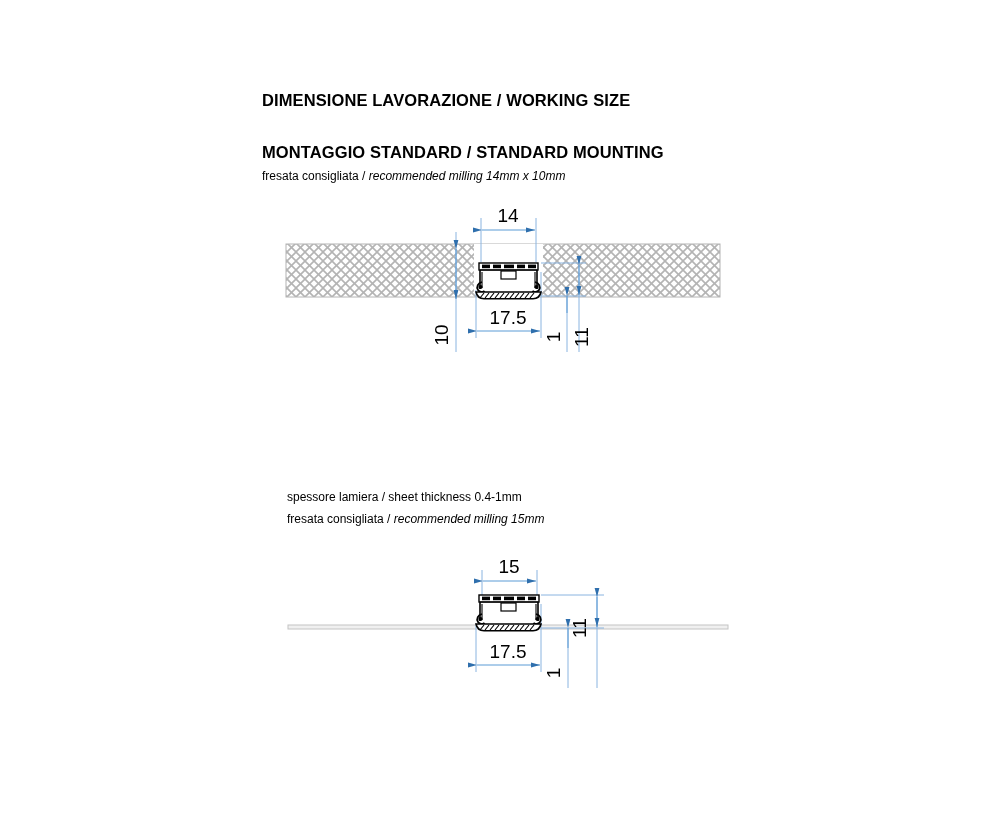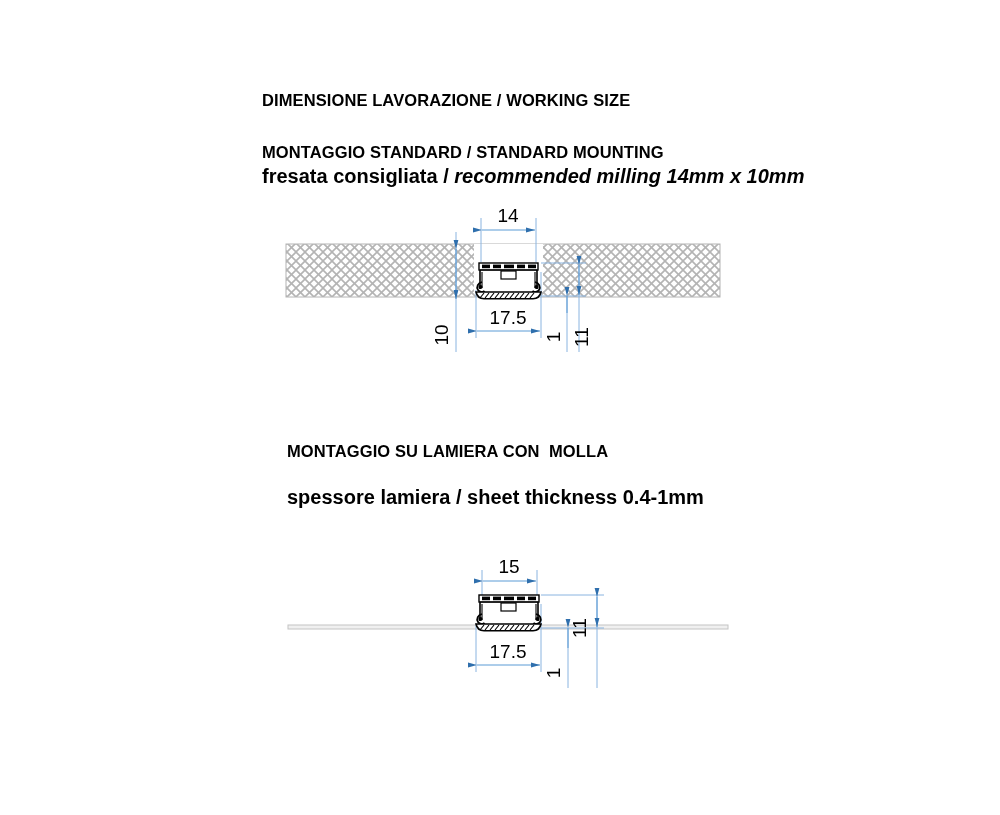--- a/index.html
+++ b/index.html
@@ -28,22 +28,22 @@
     position: absolute;
     white-space: pre;
   }
   .t-heading {
     font-size: 16.5px;
     font-weight: bold;
     letter-spacing: 0.1px;
     line-height: 21px;
   }
   .t-sub {
-    font-size: 20px;
-    font-weight: bold;
+    font-size: 12px;
+    font-weight: normal;
     line-height: 21px;
   }
   .t-sub .ital {
     font-style: italic;
   }
 
   #title-working-size { left: 254px; top: 90px; }
   #heading-standard   { left: 254px; top: 142px; text-align: center; }
   #sub-standard       { left: 254px; top: 166px; }
 
@@ -66,25 +66,25 @@
 <body>
 
 <div id="sheet">
 
   <div class="txt-block t-heading" id="title-working-size">DIMENSIONE LAVORAZIONE / WORKING SIZE</div>
 
   <div class="txt-block t-heading" id="heading-standard">MONTAGGIO STANDARD / STANDARD MOUNTING</div>
 
   <div class="txt-block t-sub" id="sub-standard"><span>fresata consigliata / </span><span class="ital">recommended milling 14mm x 10mm</span></div>
 
-  <div class="txt-block t-heading" id="heading-sheet-it">MONTAGGIO SU LAMIERA CON  MOLLA</div>
 
 
   <div class="txt-block t-sub" id="sub-sheet-1">spessore lamiera / sheet thickness 0.4-1mm</div>
 
+  <div class="txt-block t-sub" id="sub-sheet-2"><span>fresata consigliata / </span><span class="ital">recommended milling 15mm</span></div>
 
   <svg id="svg-standard" width="1000" height="815" style="position:absolute; left:0; top:0; pointer-events:none;" viewBox="0 0 1000 815">
 
     <defs>
       <pattern id="crosshatch" width="9" height="9" patternUnits="userSpaceOnUse">
         <rect width="9" height="9" fill="#ffffff"></rect>
         <path d="M -2,2 L 2,-2 M 0,9 L 9,0 M 7,11 L 11,7" stroke="#b4b4b4" stroke-width="1.6"></path>
         <path d="M -2,7 L 2,11 M 0,0 L 9,9 M 7,-2 L 11,2" stroke="#b4b4b4" stroke-width="1.6"></path>
       </pattern>
 

